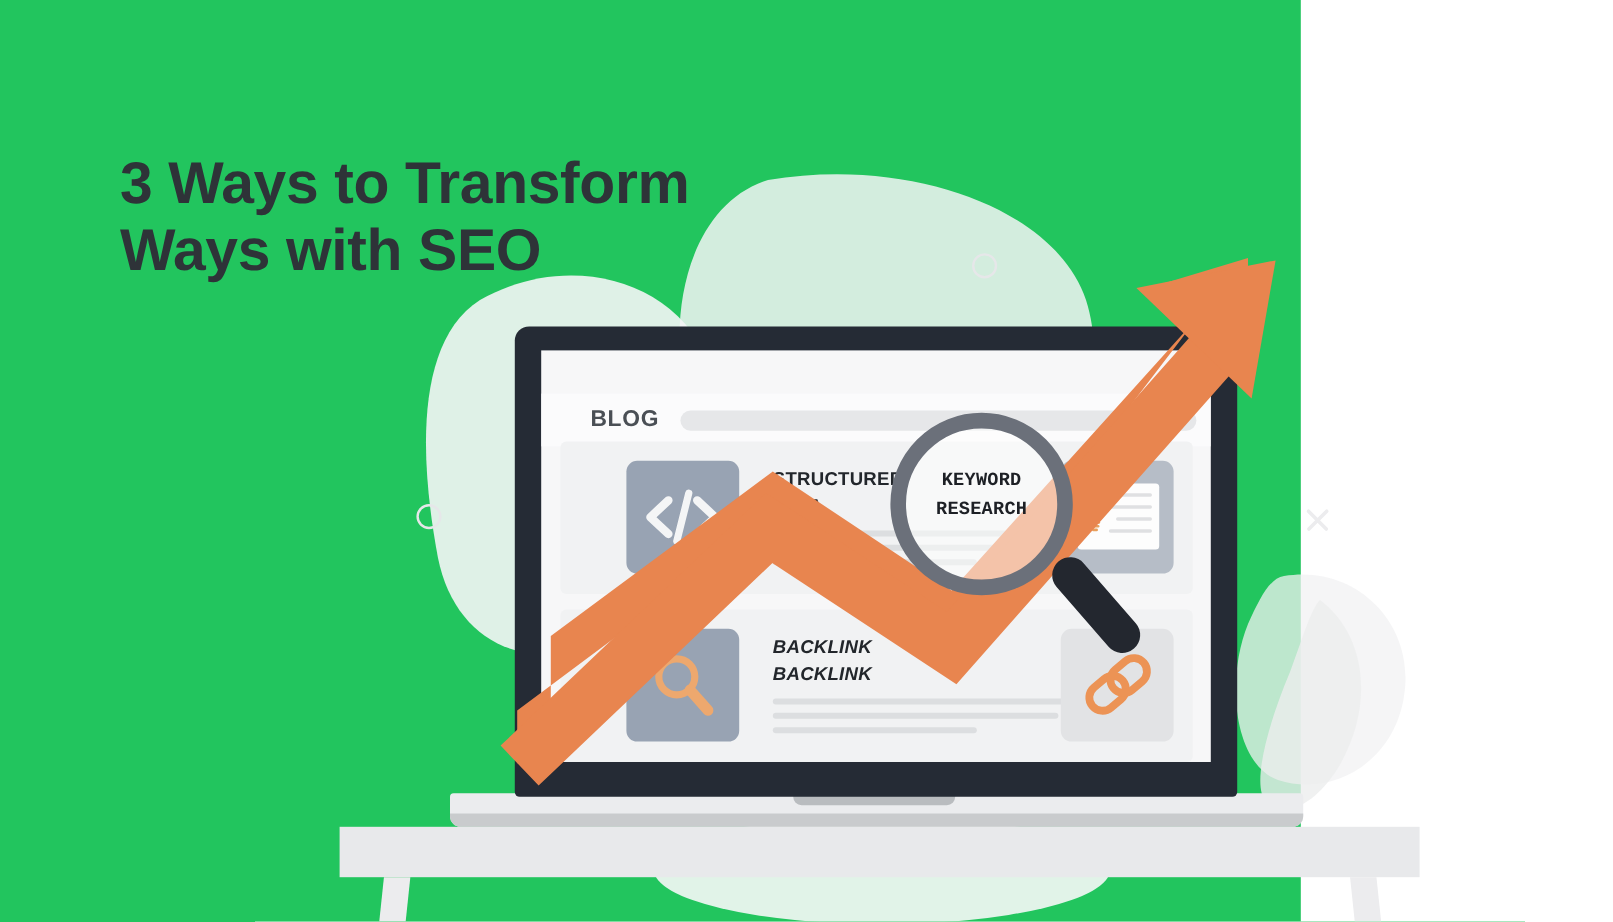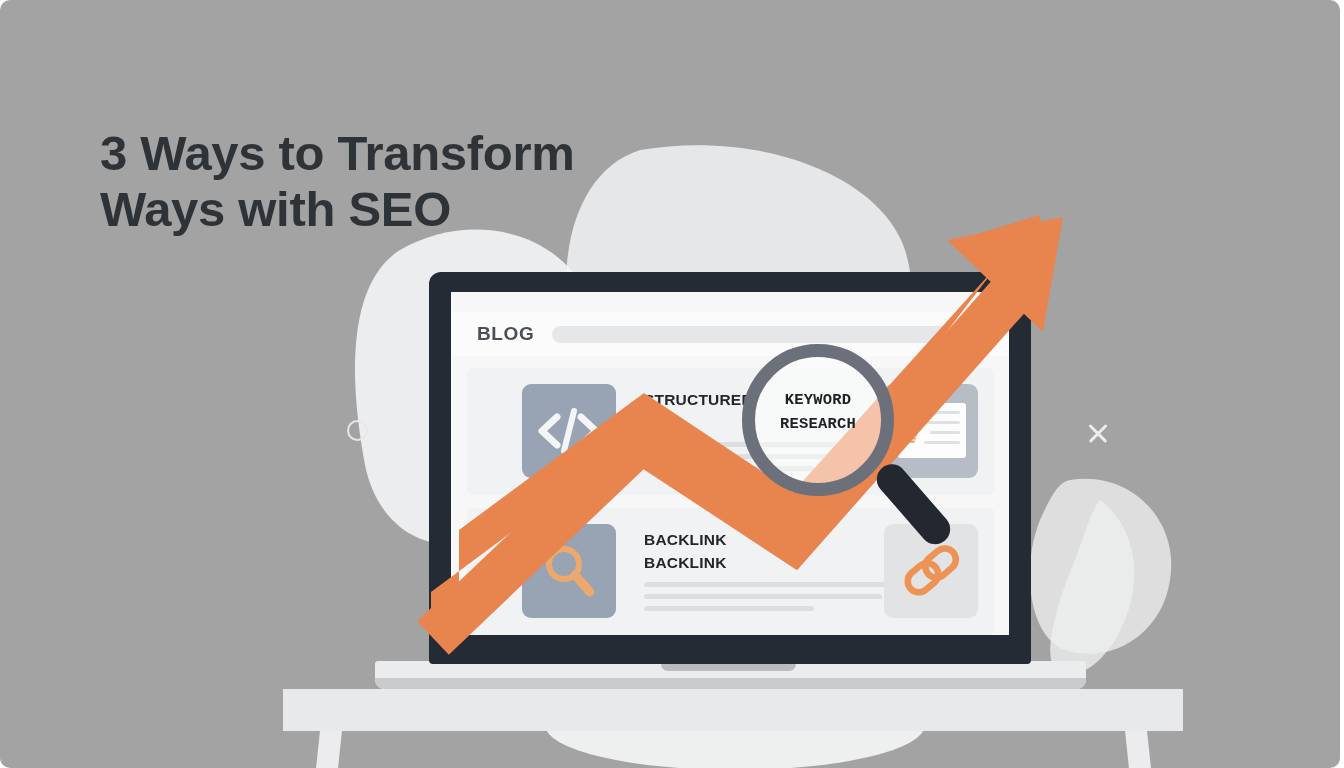--- a/index.html
+++ b/index.html
@@ -13,24 +13,23 @@
     overflow: hidden;
     background: #ffffff;
     font-family: "Liberation Sans", sans-serif;
     position: relative;
   }
 
   
   .canvas {
     position: absolute;
     inset: 0;
-    width: 1340px;
+    width: 1084px;
     height: 768px;
-    background: #a3a3a3;
-    border-radius: 10px;
+    background: #22c55e;
   }
 
   
   .bg-layer {
     position: absolute;
     inset: 0;
     width: 1344px;
     height: 768px;
     pointer-events: none;
   }
@@ -122,27 +121,27 @@
     height: 37px;
     background: #ececee;
   }
   .desk-leg.left  { left: 318px; transform: skewX(-6deg); }
   .desk-leg.right { left: 1127px; transform: skewX(6deg); }
 
   
   .blog-bar {
     position: absolute;
     left: 0;
-    top: 20px;
+    top: 36px;
     width: 558px;
     height: 44px;
     background: #fbfbfc;
     display: flex;
     align-items: center;
-    padding-left: 26px;
+    padding-left: 41px;
     box-sizing: border-box;
   }
   .blog-label {
     font-size: 19px;
     font-weight: bold;
     color: #4a4f55;
     letter-spacing: 0.6px;
   }
   .blog-searchbar {
     margin-left: 18px;
@@ -155,21 +154,21 @@
   
   .card {
     position: absolute;
     left: 16px;
     width: 527px;
     background: #f1f2f3;
     border-radius: 5px;
     box-sizing: border-box;
   }
   .card-top    { top: 76px;  height: 127px; }
-  .card-bottom { top: 216px; height: 127px; }
+  .card-bottom { top: 216px; height: 127px; font-style: italic; }
 
   .card-inner {
     position: relative;
     width: 100%;
     height: 100%;
   }
 
   .thumb {
     position: absolute;
     left: 55px;

